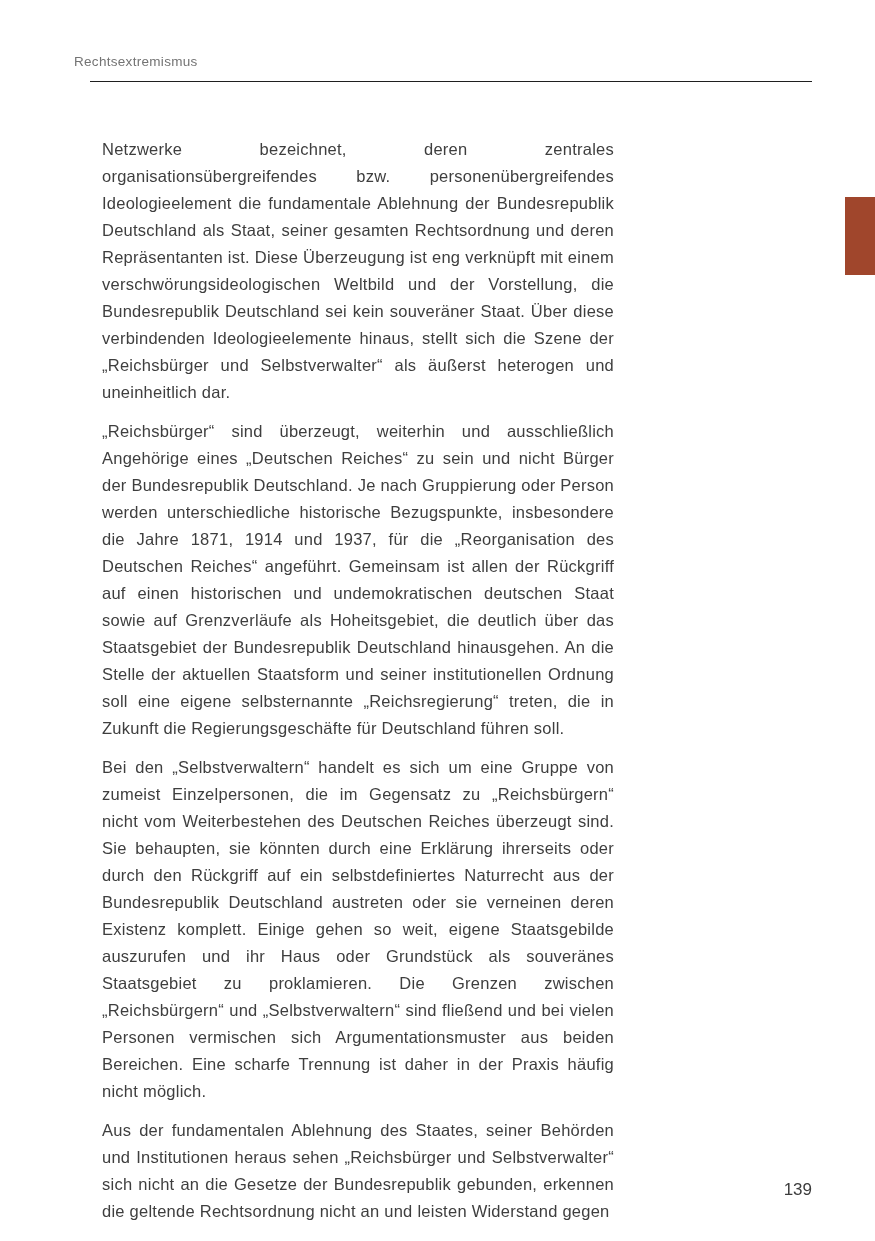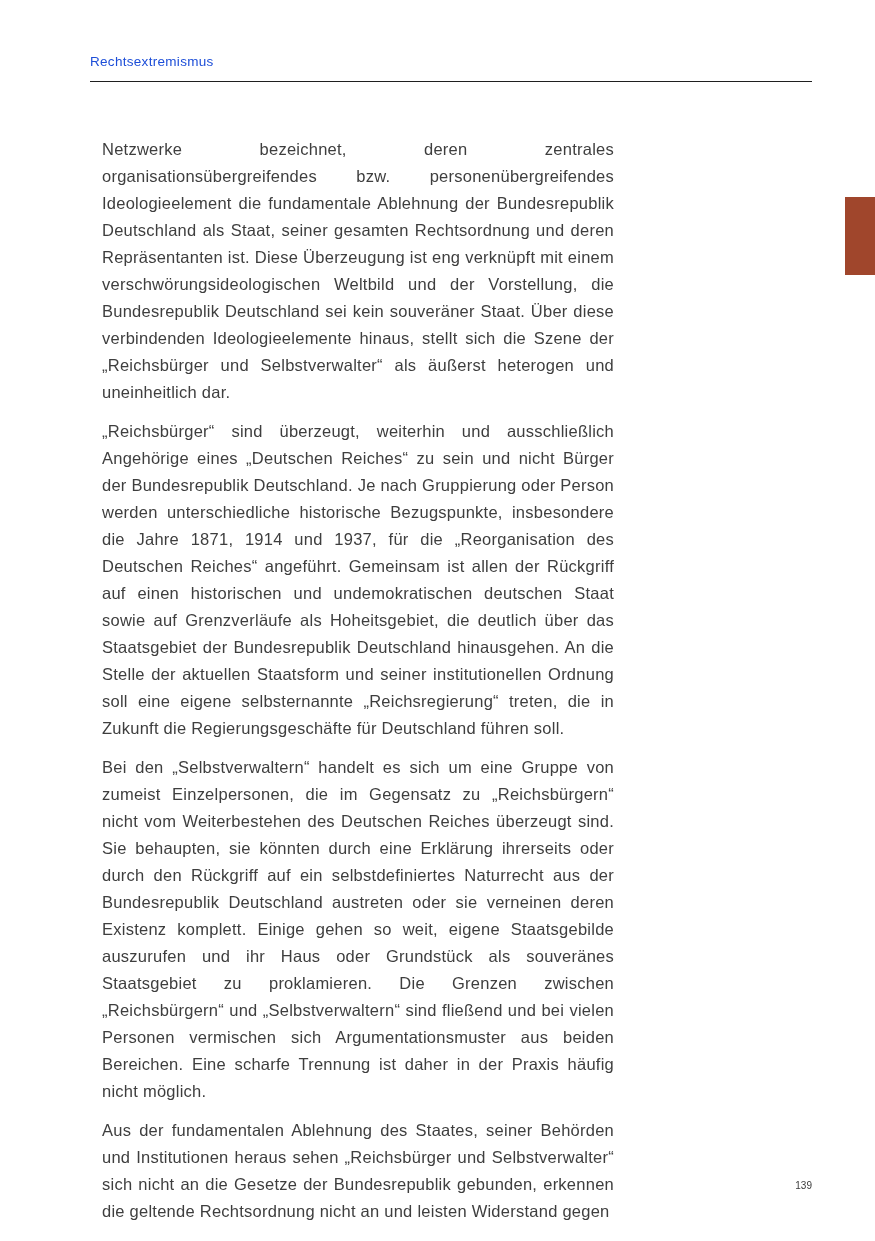--- a/index.html
+++ b/index.html
@@ -11,25 +11,25 @@
   }
   .page {
     position: relative;
     width: 875px;
     height: 1241px;
     background: #ffffff;
     overflow: hidden;
   }
   .running-header {
     position: absolute;
-    left: 90px;
+    left: 74px;
     top: 54px;
     font-size: 13.5px;
     letter-spacing: 0.3px;
-    color: #1d4ed8;
+    color: #737373;
   }
   .header-rule {
     position: absolute;
     left: 90px;
     top: 81px;
     width: 722px;
     height: 1px;
     background: #1f1f1f;
   }
   .edge-tab {
@@ -53,21 +53,21 @@
     line-height: 27px;
     letter-spacing: 0.015em;
     color: #3e3e3e;
     text-align: justify;
     font-weight: 400;
   }
   .page-number {
     position: absolute;
     right: 63px;
     top: 1180px;
-    font-size: 10px;
+    font-size: 17px;
     color: #3c3c3c;
   }
 </style>
 </head>
 <body>
 
 <div class="page">
 
   <div class="running-header">Rechtsextremismus</div>
 

